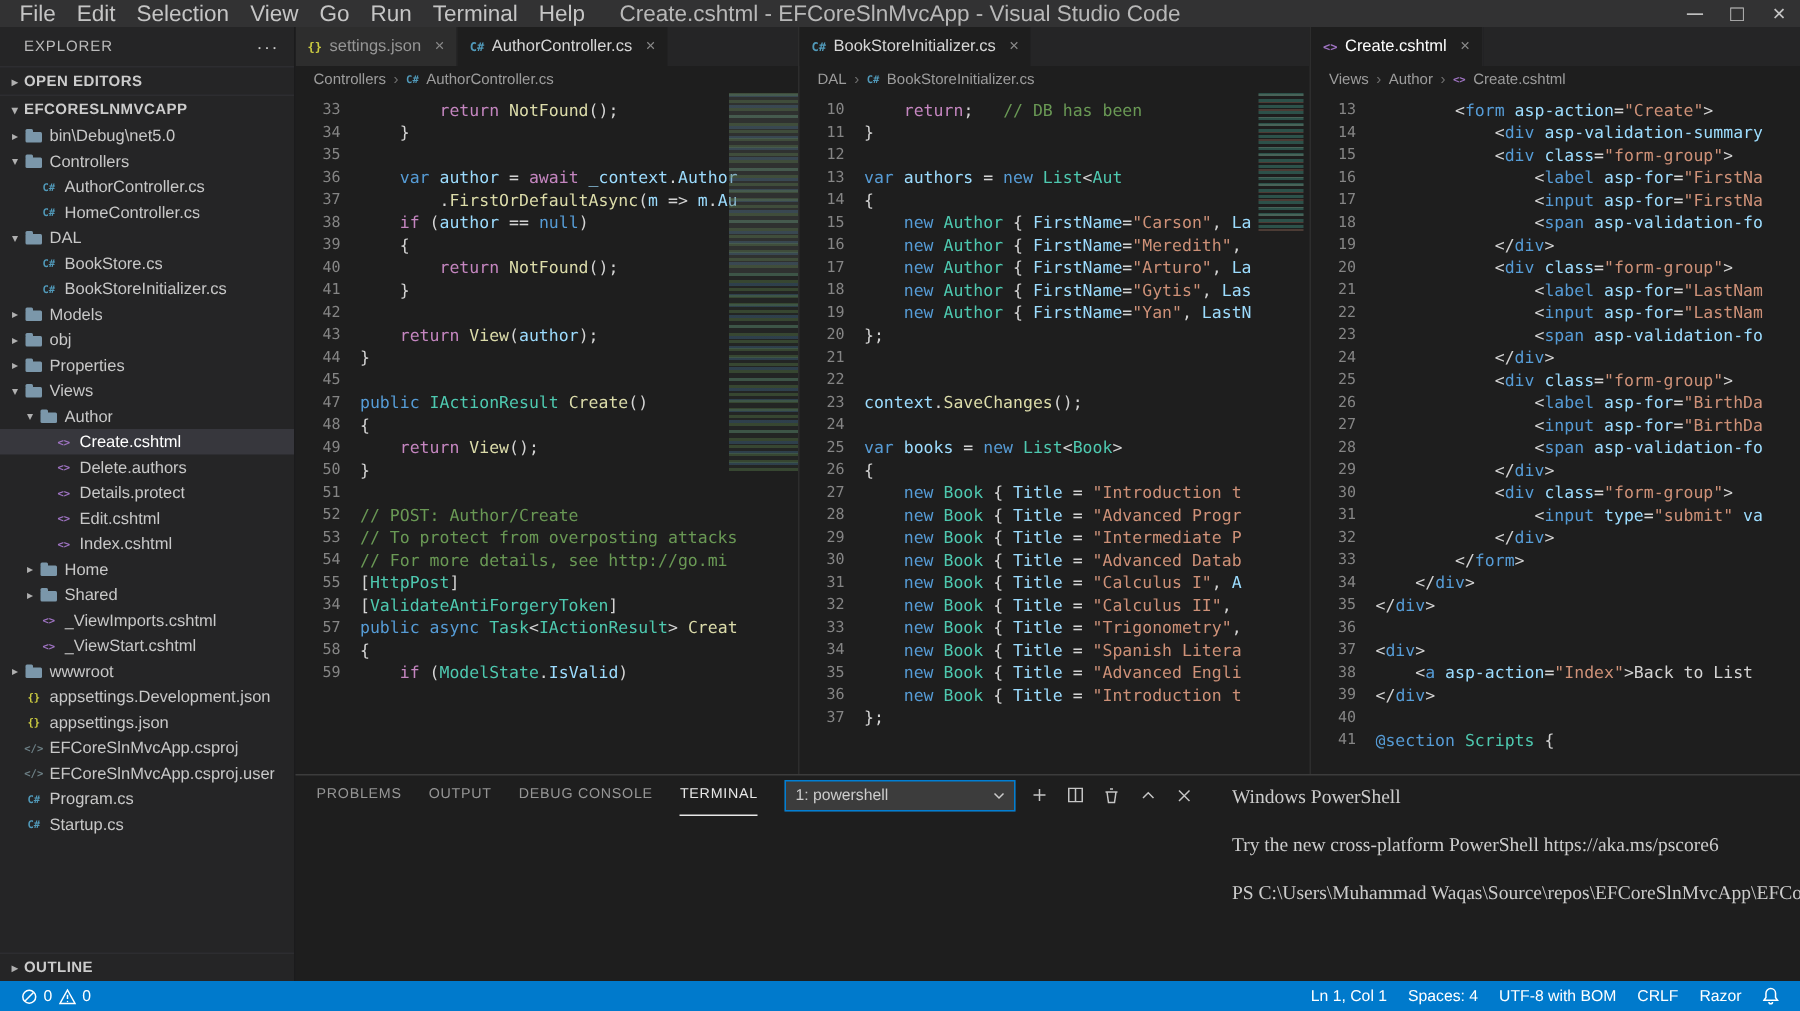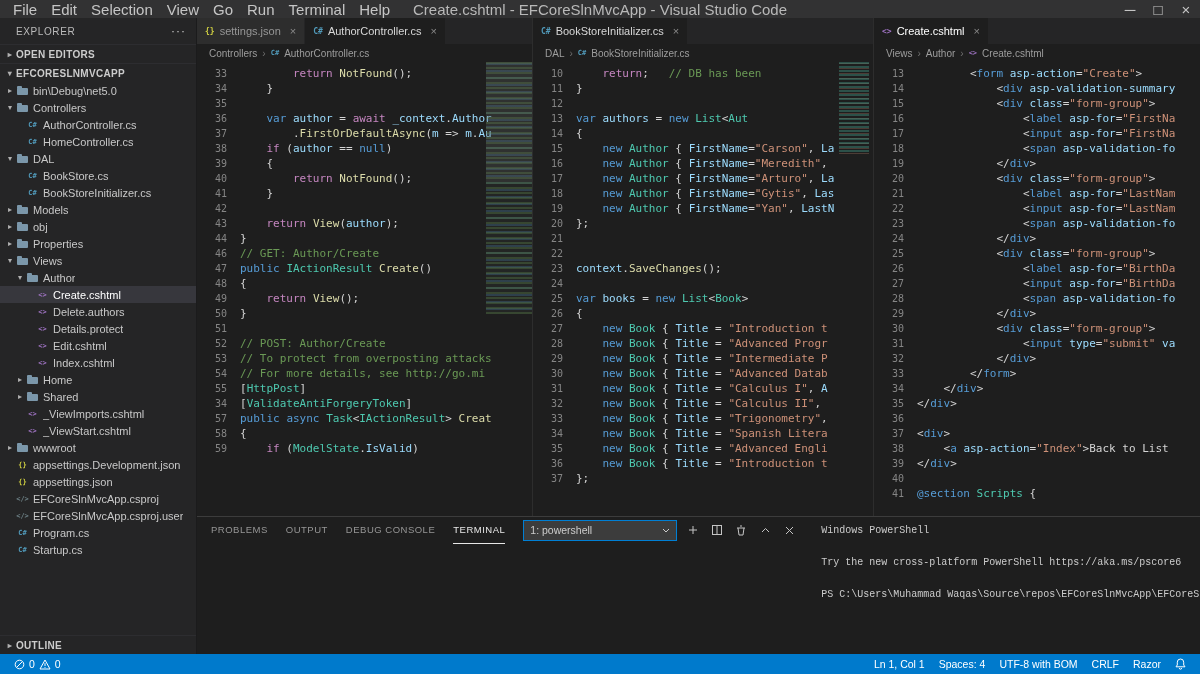--- a/index.html
+++ b/index.html
@@ -77,21 +77,21 @@
 
   
   .panel{height:137px;border-top:1px solid #3c3c3c;background:#1e1e1e;display:flex;flex-direction:row;overflow:hidden;}
   .panel-head{height:26px;display:flex;align-items:center;padding:0 10px 0 14px;}
   .ptab{font-size:9.5px;letter-spacing:.5px;color:#969696;margin-right:18px;height:100%;display:flex;align-items:center;border-bottom:1px solid transparent;cursor:pointer;}
   .ptab.active{color:#e7e7e7;border-bottom-color:#e7e7e7;}
   .panel-ctrls{margin-left:auto;display:flex;align-items:center;gap:8px;}
   .shellsel{display:flex;align-items:center;justify-content:space-between;background:#3c3c3c;border:1px solid #007fd4;color:#cccccc;
             font-size:10.5px;padding:1px 6px;min-width:140px;height:17px;cursor:pointer;gap:48px;}
   .icbtn{width:16px;height:16px;display:flex;align-items:center;justify-content:center;color:#c5c5c5;cursor:pointer;}
-  .term{flex:1;padding:6px 14px;font-family:Liberation Mono, monospace;font-size:10px;line-height:16px;color:#cccccc;white-space:pre;overflow:hidden;}
+  .term{flex:1;padding:6px 14px;font-family:Liberation Serif, serif;font-size:13px;line-height:16px;color:#cccccc;white-space:pre;overflow:hidden;}
   .cursor{display:inline-block;width:7px;height:12px;background:#cccccc;margin-left:2px;vertical-align:-2px;}
 
   
   .statusbar{height:20px;background:#007acc;color:#ffffff;display:flex;align-items:center;font-size:10.5px;padding:0 10px;gap:4px;}
   .sbitem{display:flex;align-items:center;gap:4px;padding:0 4px;cursor:pointer;}
   .sb-right{margin-left:auto;display:flex;align-items:center;gap:6px;}
   svg{display:block;}
 </style>
 </head>
 <body>
@@ -347,22 +347,22 @@
                 </div>
                 <div class="crow">
                   <span class="lnum">43</span>
                   <span class="ltext"><span class="tk-p">    </span><span class="tk-c">return</span><span class="tk-p"> </span><span class="tk-m">View</span><span class="tk-p">(</span><span class="tk-v">author</span><span class="tk-p">);</span></span>
                 </div>
                 <div class="crow">
                   <span class="lnum">44</span>
                   <span class="ltext"><span class="tk-p">}</span></span>
                 </div>
                 <div class="crow">
-                  <span class="lnum">46</span>
-                  <span class="ltext"><span class="tk-o">// GET: Author/Create</span></span>
+                  <span class="lnum">45</span>
+                  <span class="ltext"></span>
                 </div>
                 <div class="crow">
                   <span class="lnum">47</span>
                   <span class="ltext"><span class="tk-k">public</span><span class="tk-p"> </span><span class="tk-t">IActionResult</span><span class="tk-p"> </span><span class="tk-m">Create</span><span class="tk-p">()</span></span>
                 </div>
                 <div class="crow">
                   <span class="lnum">48</span>
                   <span class="ltext"><span class="tk-p">{</span></span>
                 </div>
                 <div class="crow">

